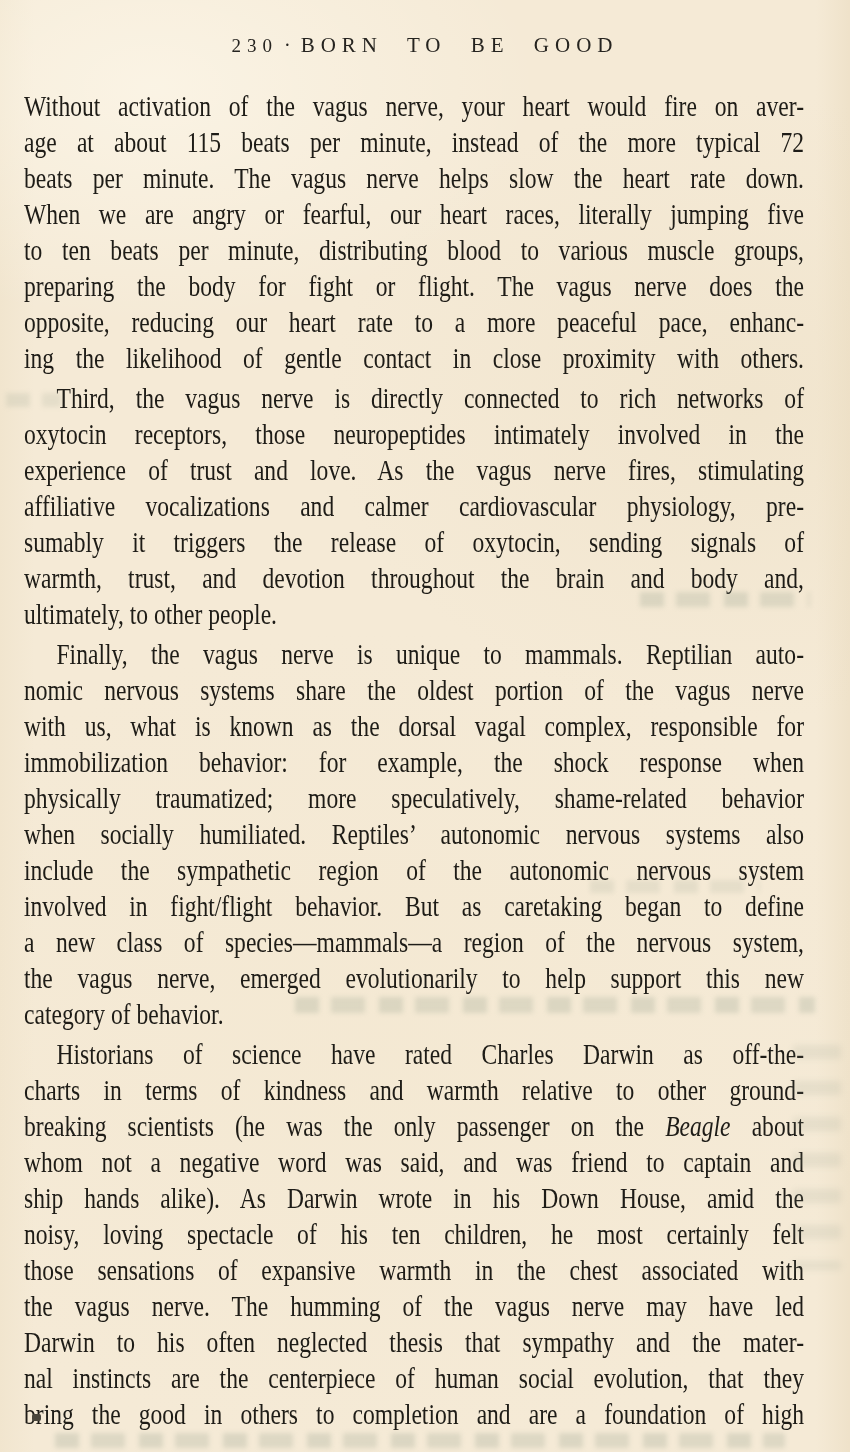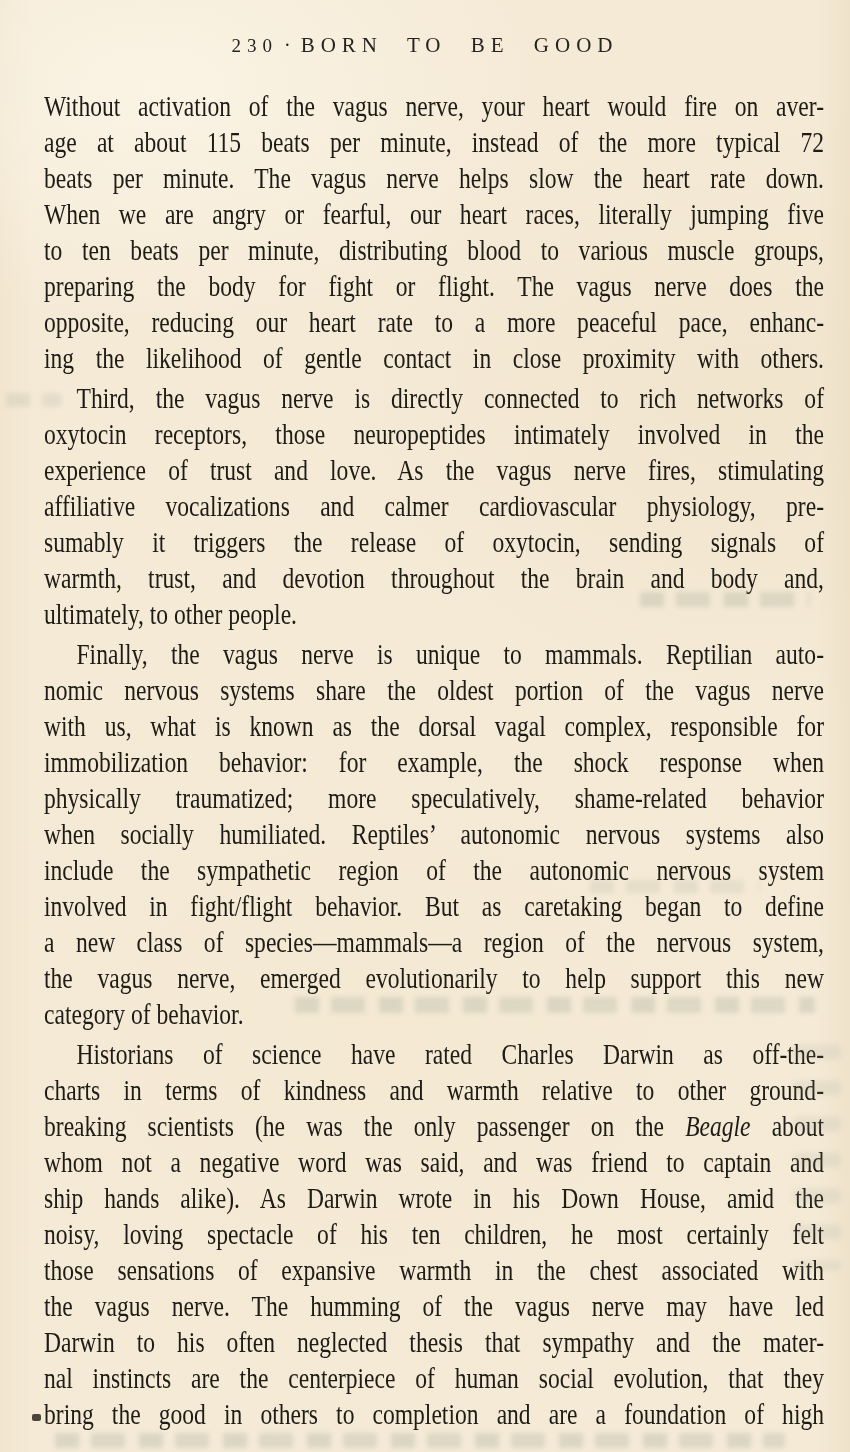--- a/index.html
+++ b/index.html
@@ -18,21 +18,21 @@
 
   .running-header {
     position: absolute; top: 33px; left: 0; width: 100%;
     text-align: center; color: #262420;
     font-size: 21px; white-space: nowrap;
   }
   .running-header .pgnum { font-size: 19px; letter-spacing: 6px; }
   .running-header .sep   { margin: 0 10px 0 6px; font-size: 20px; }
   .running-header .title { letter-spacing: 6px; word-spacing: 13px; }
 
-  .textwrap { position: absolute; left: 44px; top: 88px; width: 780px; }
+  .textwrap { position: absolute; left: 24px; top: 88px; width: 780px; }
   .col {
     width: 960px;
     transform: scaleX(0.8125);
     transform-origin: 0 0;
   }
   .para { margin: 0; padding: 0; }
   .para + .para { margin-top: 4px; }
   .line {
     font-size: 29px; line-height: 36px; height: 36px;
     text-align: justify; text-align-last: justify;

